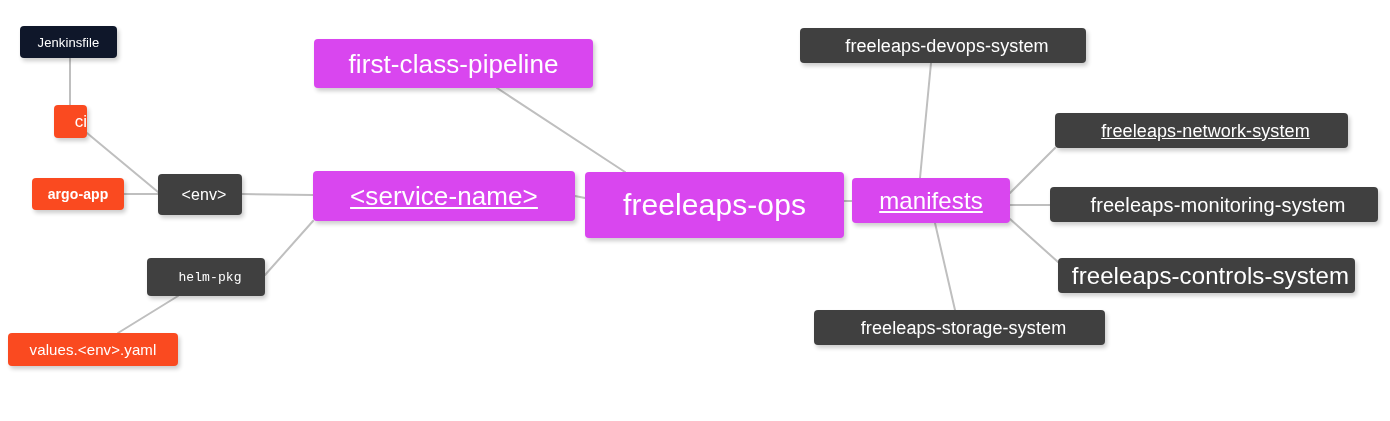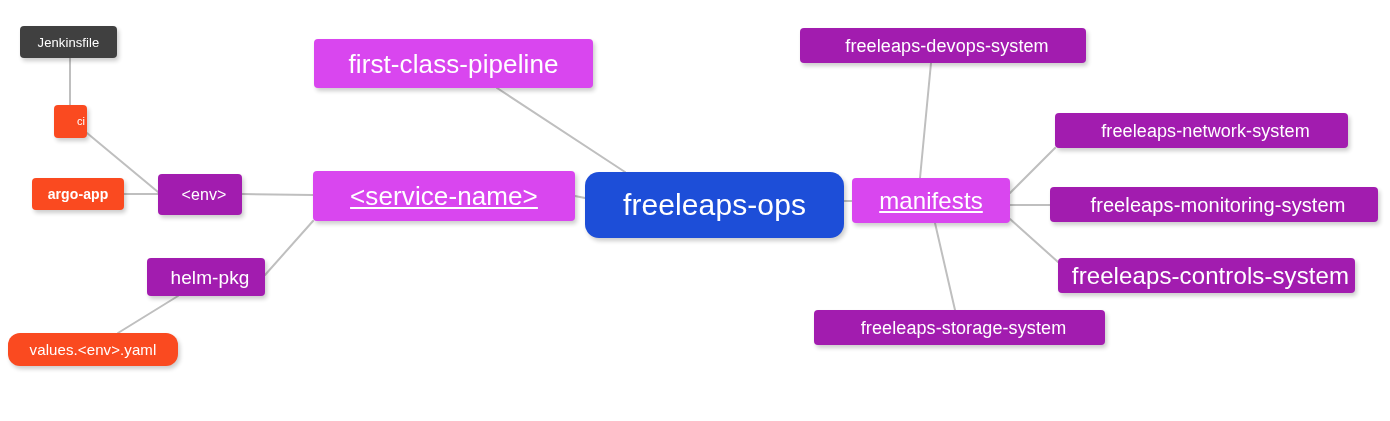--- a/index.html
+++ b/index.html
@@ -31,24 +31,24 @@
     justify-content: center;
     box-sizing: border-box;
     border-radius: 4px;
     color: #ffffff;
     white-space: nowrap;
     line-height: 1;
     letter-spacing: 0.1px;
     box-shadow: 2px 3px 4px rgba(0,0,0,0.20);
     text-rendering: optimizeLegibility;
   }
-  .n-root      { background: #1d4ed8; border-radius: 14px; }
+  .n-root      { background: #d946ef; }
   .n-blue      { background: #d946ef; }
-  .n-green     { background: #a21caf; padding-left: 8px; }
-  .n-orange    { background: #404040; }
+  .n-green     { background: #404040; padding-left: 8px; }
+  .n-orange    { background: #0f172a; }
   .n-red       { background: #fa4a20; }
 </style>
 </head>
 <body>
 
 <div id="canvas">
   <svg id="edge-layer" viewBox="0 0 1390 421" xmlns="http://www.w3.org/2000/svg">
       <line x1="70" y1="58" x2="70" y2="105" stroke="#bfbfbf" stroke-width="2" stroke-linecap="round"></line>
       <line x1="87" y1="133" x2="158" y2="192" stroke="#bfbfbf" stroke-width="2" stroke-linecap="round"></line>
       <line x1="124" y1="194" x2="158" y2="194" stroke="#bfbfbf" stroke-width="2" stroke-linecap="round"></line>
@@ -59,28 +59,28 @@
       <line x1="575" y1="196" x2="585" y2="198" stroke="#bfbfbf" stroke-width="2" stroke-linecap="round"></line>
       <line x1="844" y1="201" x2="852" y2="201" stroke="#bfbfbf" stroke-width="2" stroke-linecap="round"></line>
       <line x1="920" y1="178" x2="931" y2="63" stroke="#bfbfbf" stroke-width="2" stroke-linecap="round"></line>
       <line x1="1010" y1="193" x2="1055" y2="148" stroke="#bfbfbf" stroke-width="2" stroke-linecap="round"></line>
       <line x1="1010" y1="205" x2="1050" y2="205" stroke="#bfbfbf" stroke-width="2" stroke-linecap="round"></line>
       <line x1="1010" y1="219" x2="1058" y2="262" stroke="#bfbfbf" stroke-width="2" stroke-linecap="round"></line>
       <line x1="935" y1="223" x2="955" y2="310" stroke="#bfbfbf" stroke-width="2" stroke-linecap="round"></line>
     </svg>
   <div id="node-layer">
       <div class="node n-orange" style="left: 20px; top: 26px; width: 97px; height: 32px; font-size: 13px;">Jenkinsfile</div>
-      <div class="node n-red" style="left: 54px; top: 105px; width: 33px; height: 33px; font-size: 11px; padding-left: 21px;">ci</div>
+      <div class="node n-red" style="left: 54px; top: 105px; width: 33px; height: 33px; font-size: 17px; padding-left: 21px;">ci</div>
       <div class="node n-red" style="left: 32px; top: 178px; width: 92px; height: 32px; font-size: 14px; font-weight: bold;">argo-app</div>
       <div class="node n-green" style="left: 158px; top: 174px; width: 84px; height: 41px; font-size: 16px;">&lt;env&gt;</div>
-      <div class="node n-green" style="left: 147px; top: 258px; width: 118px; height: 38px; font-size: 19px;">helm-pkg</div>
-      <div class="node n-red" style="left: 8px; top: 333px; width: 170px; height: 33px; font-size: 15px; border-radius: 12px;">values.&lt;env&gt;.yaml</div>
+      <div class="node n-green" style="left: 147px; top: 258px; width: 118px; height: 38px; font-size: 13px; font-family: Liberation Mono, monospace;">helm-pkg</div>
+      <div class="node n-red" style="left: 8px; top: 333px; width: 170px; height: 33px; font-size: 15px;">values.&lt;env&gt;.yaml</div>
       <div class="node n-blue" style="left: 314px; top: 39px; width: 279px; height: 49px; font-size: 26px;">first-class-pipeline</div>
       <div class="node n-blue" style="left: 313px; top: 171px; width: 262px; height: 50px; font-size: 26px; text-decoration: underline;">&lt;service-name&gt;</div>
       <div class="node n-root" style="left: 585px; top: 172px; width: 259px; height: 66px; font-size: 30px;">freeleaps-ops</div>
       <div class="node n-blue" style="left: 852px; top: 178px; width: 158px; height: 45px; font-size: 24px; text-decoration: underline;">manifests</div>
       <div class="node n-green" style="left: 800px; top: 28px; width: 286px; height: 35px; font-size: 18px;">freeleaps-devops-system</div>
-      <div class="node n-green" style="left: 1055px; top: 113px; width: 293px; height: 35px; font-size: 18px;">freeleaps-network-system</div>
+      <div class="node n-green" style="left: 1055px; top: 113px; width: 293px; height: 35px; font-size: 18px; text-decoration: underline;">freeleaps-network-system</div>
       <div class="node n-green" style="left: 1050px; top: 187px; width: 328px; height: 35px; font-size: 20px;">freeleaps-monitoring-system</div>
       <div class="node n-green" style="left: 1058px; top: 258px; width: 297px; height: 35px; font-size: 24px;">freeleaps-controls-system</div>
       <div class="node n-green" style="left: 814px; top: 310px; width: 291px; height: 35px; font-size: 18px;">freeleaps-storage-system</div>
     </div>
 </div>
 
 </body></html>

